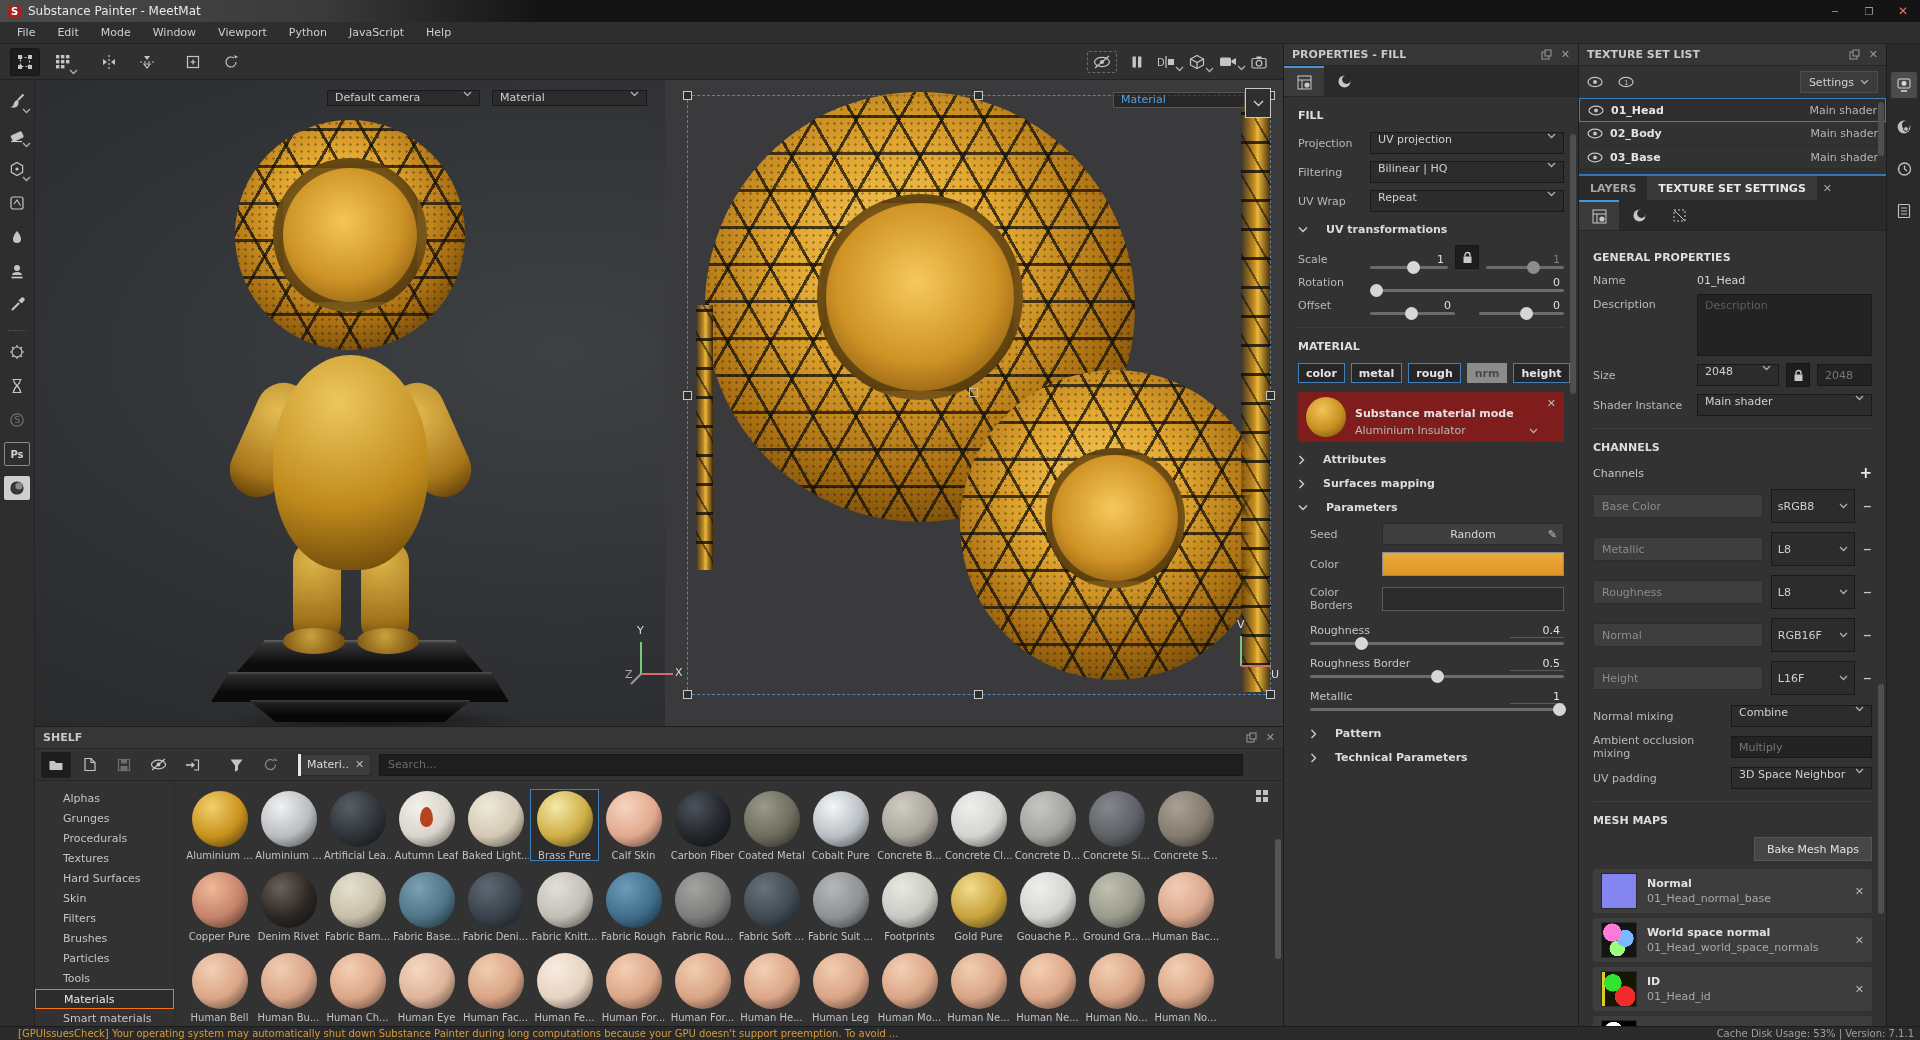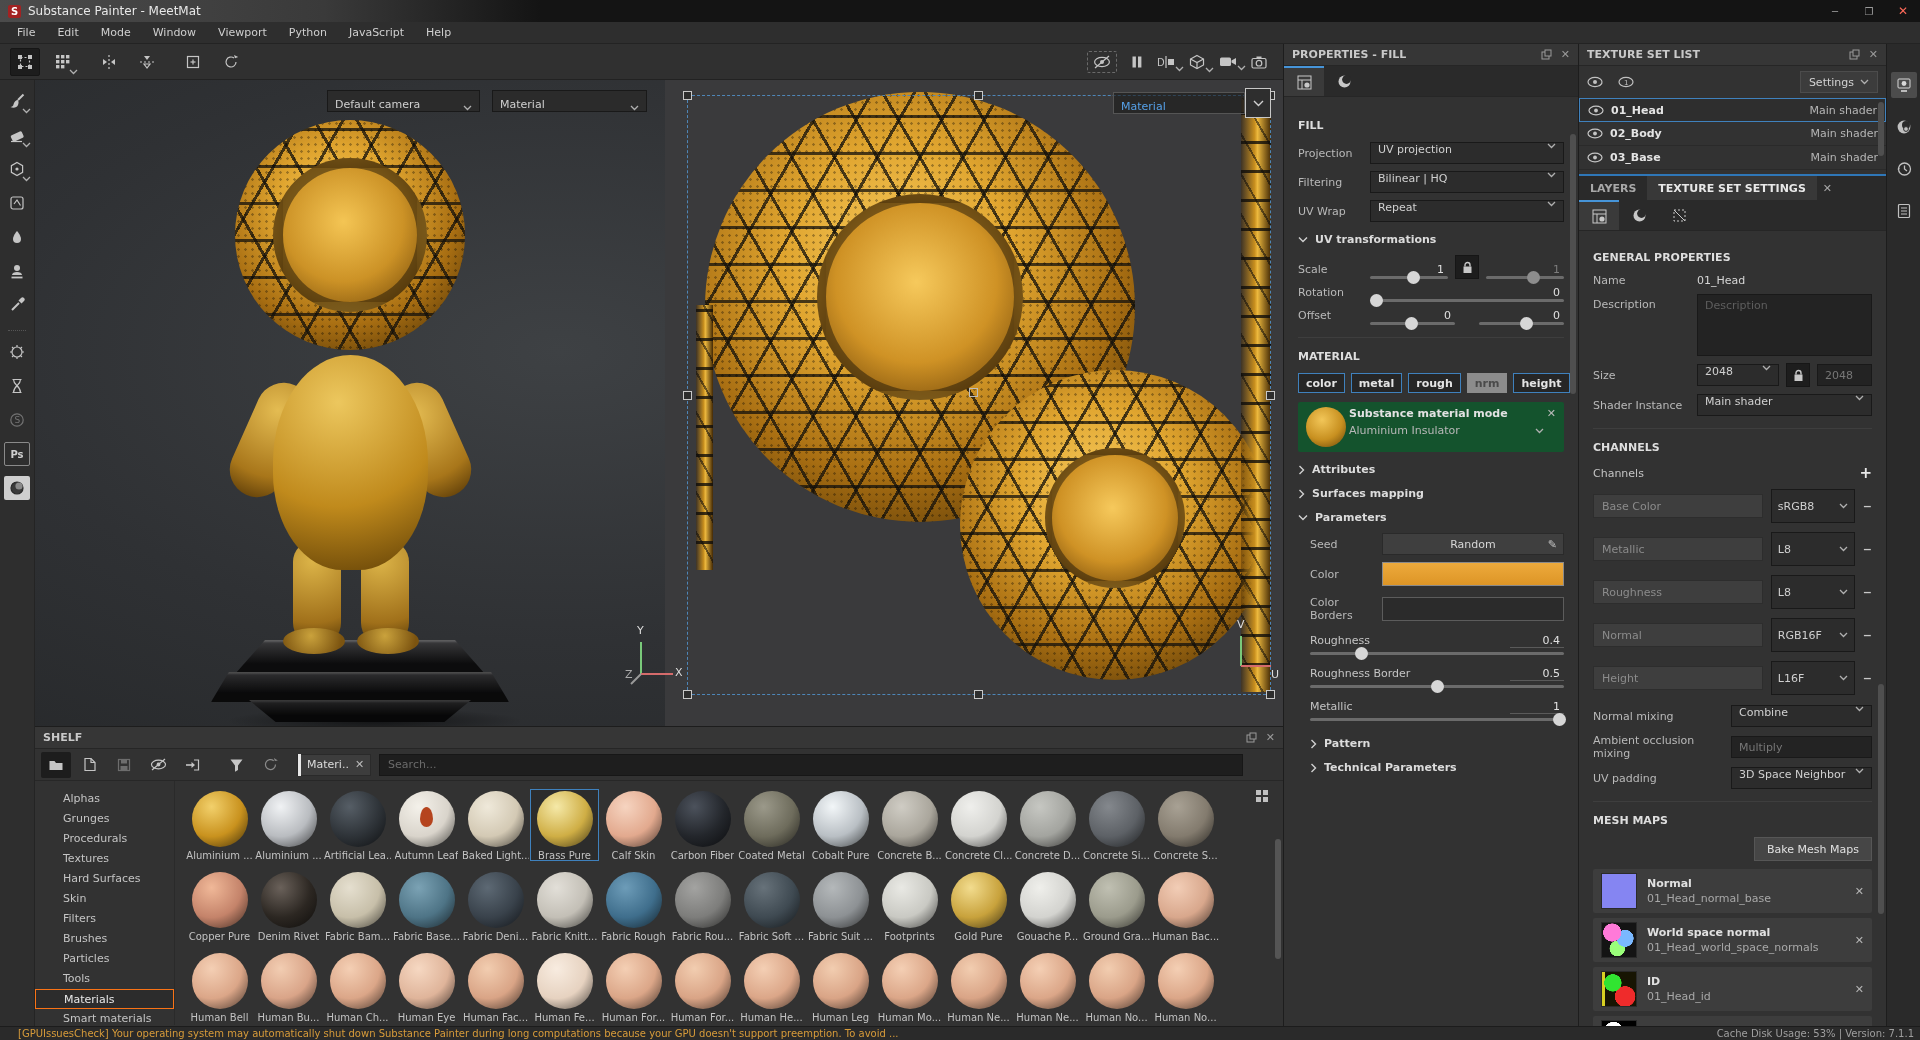--- a/index.html
+++ b/index.html
@@ -29,21 +29,21 @@
 #lefttools{left:0;top:80px;width:35px;height:946px;background:#2e2e2e;border-right:1px solid #242424;display:flex;flex-direction:column;align-items:center;padding-top:6px}
 .ltool{width:26px;height:30px;display:flex;align-items:center;justify-content:center;position:relative;margin-bottom:4px}
 .ltool .chv{position:absolute;right:-1px;bottom:2px}
 .ltool.dim{opacity:.45}
 .ltool.boxed{border:1px solid #8a8a8a;border-radius:2px;height:24px;margin-top:3px}
 .ltool.lightbox{background:#cfcfcf;border-radius:2px;height:24px;margin-top:6px}
 .lsep{width:18px;border-top:1px dotted #555;margin:6px 0}
 
 #viewport{left:35px;top:80px;width:1248px;height:646px;background:radial-gradient(ellipse at 42% 42%,#3e4144 0%,#2f3134 55%,#26282a 100%);overflow:hidden}
 #view2d{position:absolute;left:630px;top:0;width:618px;height:646px;background:#3a3a3c;overflow:hidden}
-.vp-dd{position:absolute;height:22px;background:#2b2b2b;border:1px solid #191919;display:flex;align-items:flex-end;padding:0 7px;color:#cfcfcf}
+.vp-dd{position:absolute;height:16px;background:#2b2b2b;border:1px solid #191919;display:flex;align-items:flex-start;padding:0 7px;color:#cfcfcf}
 .vp-dd .sp,.dd .sp{flex:1}
 
 #mm{position:absolute;left:130px;top:40px;width:420px;height:580px}
 .wire{background-image:
  radial-gradient(rgba(0,0,0,.30) 1px,transparent 1.5px),
  repeating-linear-gradient(60deg,transparent 0 34px,rgba(18,16,12,.75) 34px 37px),
  repeating-linear-gradient(-60deg,transparent 0 34px,rgba(18,16,12,.75) 34px 37px),
  repeating-linear-gradient(0deg,transparent 0 34px,rgba(18,16,12,.75) 34px 37px),
  radial-gradient(circle at 45% 38%,#f7cb5e 0%,#e0a52f 32%,#a86e12 62%,#5a3a08 88%,#352205 100%);
  background-size:7px 7px,auto,auto,auto,auto}
@@ -102,28 +102,28 @@
 .dockbtn.active{background:#4c4c4c}
 .tabs{display:flex;border-bottom:1px solid #262626;background:#2a2a2a}
 .ptab{width:40px;height:30px;display:flex;align-items:center;justify-content:center;background:#2a2a2a}
 .ptab.active{background:#3a3a3a;border-top:2px solid #4694d8}
 .pcontent{padding:10px 14px;position:relative}
 .sec-h{font-weight:bold;color:#dedede;margin:12px 0 10px}
 .prow{display:flex;align-items:center;margin-bottom:7px}
 .plabel{width:72px;color:#b9b9b9;flex:none}
 .dd{flex:1;height:22px;background:#2c2c2c;border:1px solid #191919;display:flex;align-items:flex-start;padding:0 7px;color:#d0d0d0}
 .inp{height:22px;background:#232323;border:1px solid #191919;display:flex;align-items:center;padding:0 7px;color:#777}
-.coll{display:flex;align-items:center;gap:7px;font-weight:bold;color:#dcdcdc;margin:11px 0 9px}
+.coll{display:flex;align-items:center;gap:18px;font-weight:bold;color:#dcdcdc;margin:11px 0 9px}
 .slider{position:relative;height:3px;background:#6b6b6b;border-radius:2px;flex:1}
 .slider .kn{position:absolute;top:-5px;width:13px;height:13px;border-radius:50%;background:#d6d6d6;margin-left:-6px}
 .sl-val{color:#e0e0e0;text-align:right;border-bottom:1px solid #5a5a5a;padding:0 4px;min-width:54px}
 .sl-val.dim{color:#7d7d7d}
 .chbtn{height:20px;padding:0 7px;border:1px solid #3f81bd;background:#262626;color:#e4e4e4;font-weight:bold;display:flex;align-items:center;margin-right:6px}
 .chbtn.nrm{border-color:#8c8c8c;background:#8c8c8c;color:#4a4a4a}
-#matmode{background:#14532d;border-radius:2px;display:flex;align-items:flex-start;padding:5px 8px;gap:3px;margin:9px 0 4px}
+#matmode{background:#7f1d1d;border-radius:2px;display:flex;align-items:flex-end;padding:5px 8px;gap:9px;margin:9px 0 4px}
 #matmode .thumb{width:40px;height:40px;border-radius:50%;flex:none;background:radial-gradient(circle at 40% 32%,#f2c658,#c89020 55%,#6e4a0a 95%)}
 #seed-btn{flex:1;height:22px;background:#3f3f3f;border:1px solid #2a2a2a;display:flex;align-items:center;justify-content:center;color:#d6d6d6;position:relative}
 #seed-btn .pen{position:absolute;right:6px}
 #color-sw{flex:1;height:24px;background:linear-gradient(180deg,#edaa3c,#dd9526);border:1px solid #8a8a8a}
 #colorb-sw{flex:1;height:24px;background:#2b2b2b;border:1px solid #5c5c5c}
 .lockbtn{width:24px;height:24px;background:#1d1d1d;border:1px solid #161616;display:flex;align-items:center;justify-content:center;margin:0 7px}
 .vscroll{position:absolute;width:6px;background:#4f4f4f;border-radius:3px}
 
 .tsl-row{display:flex;align-items:center;height:24px;padding:0 8px;gap:7px;border-bottom:1px solid #2a2a2a}
 .tsl-row.sel{border:1px solid #3f81bd;background:#2e2e2e}
@@ -794,21 +794,21 @@
     <div class="ptab">
         <span class="icn">
           <svg width="15" height="15">
             <circle cx="7.5" cy="7.5" r="6" fill="#c8c8c8"></circle>
             <circle cx="9.5" cy="5.5" r="4.4" fill="#2a2a2a"></circle>
           </svg>
         </span>
       </div>
   </div>
   <div class="pcontent">
-    <div class="sec-h" style="margin-top:12px">FILL</div>
+    <div class="sec-h" style="margin-top:2px">FILL</div>
     <div class="prow">
         <span class="plabel">Projection</span>
       <div class="dd">
           <span class="sp">UV projection</span>
           <span class="icn chvi">
             <svg width="9" height="6" viewBox="0 0 9 6">
               <path d="M1 1l3.5 3.5L8 1" stroke="#b0b0b0" fill="none" stroke-width="1.3"></path>
             </svg>
           </span>
         </div>

